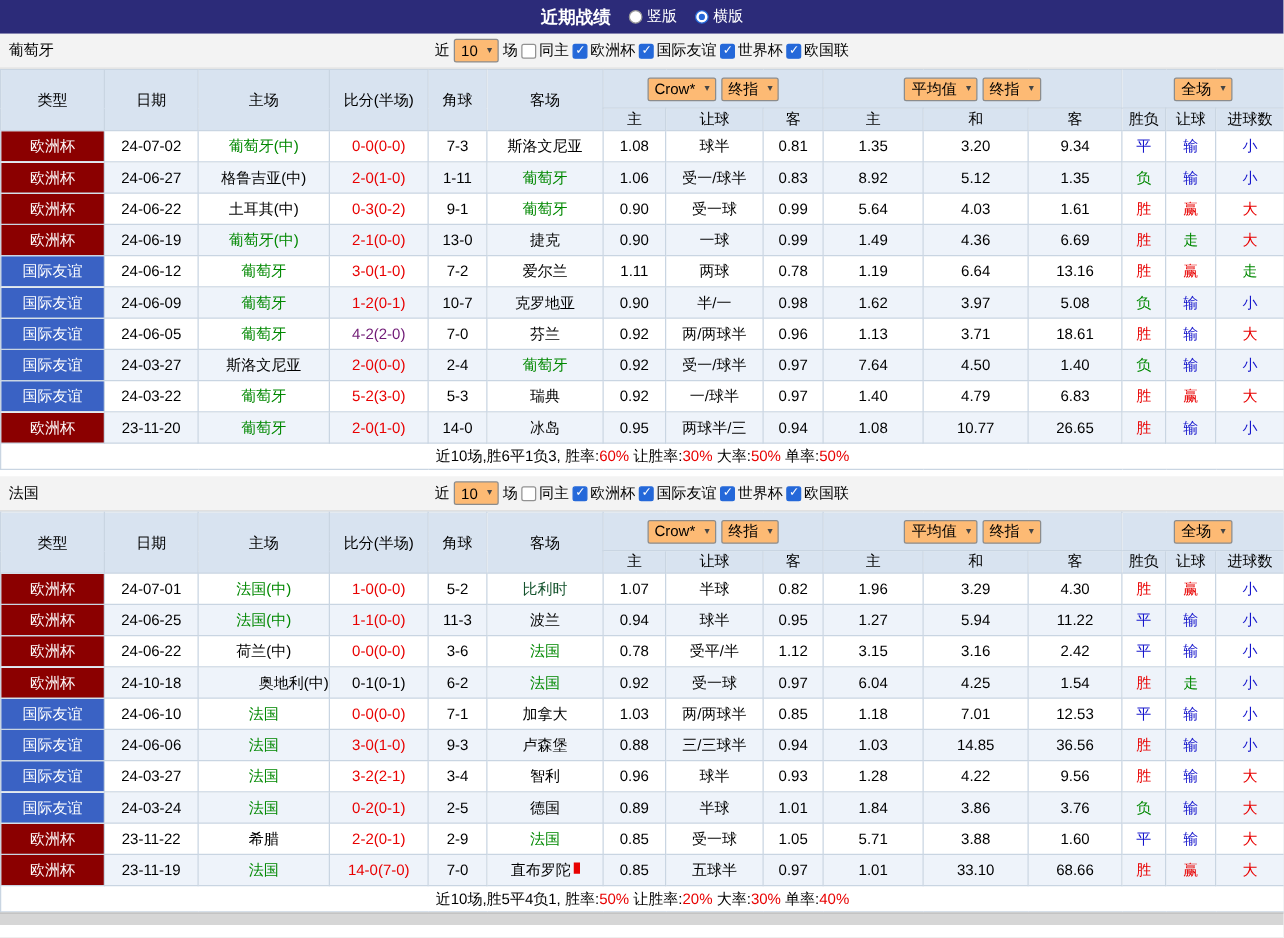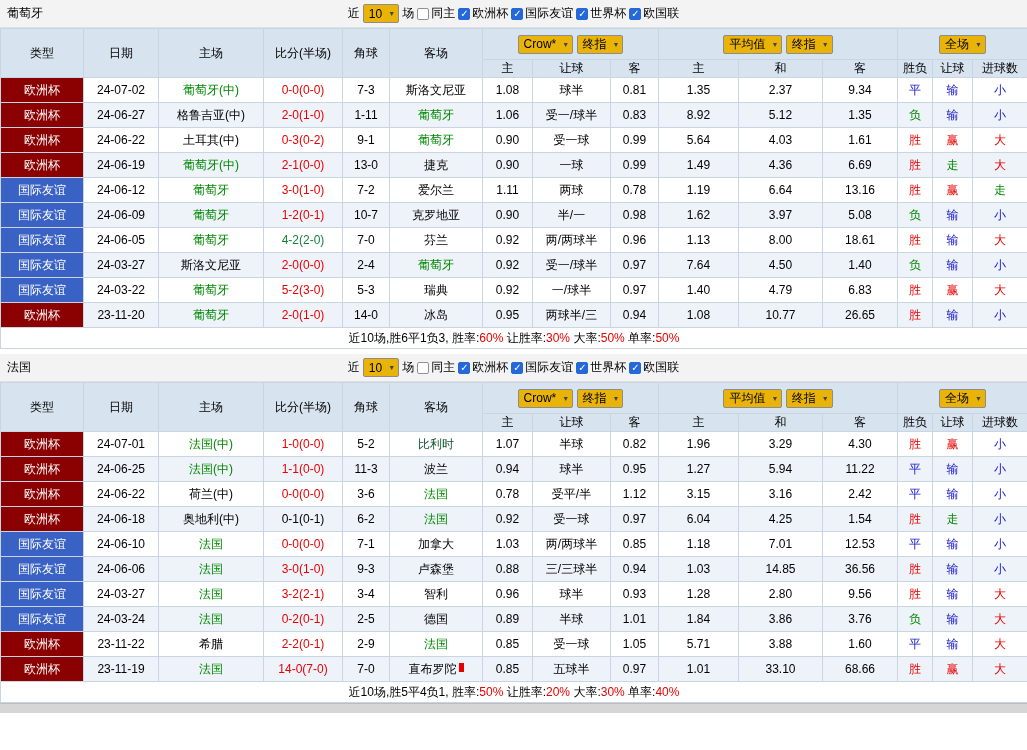--- a/index.html
+++ b/index.html
@@ -19,21 +19,21 @@
   .section + .section { margin-top:5px; }
   .controls-row { height:28px; background:#f3f3f3; display:flex; align-items:center; position:relative; border-bottom:1px solid #e0e0e0; }
   .team-name { position:absolute; left:7px; color:#000; }
   .controls { margin:0 auto; display:flex; align-items:center; gap:3px; }
   .cb { width:12px; height:12px; border:1px solid #919191; border-radius:2px; background:#fff; display:inline-block; position:relative; vertical-align:middle; }
   .cb.checked { background:#2468d9; border-color:#2468d9; }
   .cb.checked::after { content:"\2713"; position:absolute; color:#fff; font-size:10px; font-weight:bold; left:1px; top:-1px; }
   .cb-wrap { display:inline-flex; align-items:center; gap:2px; cursor:pointer; }
 
   
-  .dd { display:inline-flex; align-items:center; border:1px solid #8c8c8c; border-radius:2px; background:#eab308; height:19px; padding:0 3px 0 5px; vertical-align:middle; cursor:pointer; }
+  .dd { display:inline-flex; align-items:center; border:1px solid #8c8c8c; border-radius:2px; background:#fdba74; height:19px; padding:0 3px 0 5px; vertical-align:middle; cursor:pointer; }
   .dd .arr { font-size:7px; color:#444; margin-left:6px; }
 
   
   table { border-collapse:collapse; table-layout:fixed; width:1027px; font-size:12px; }
   th, td { border:1px solid #c9d5e2; text-align:center; white-space:nowrap; overflow:hidden; padding:0; }
   thead th { background:#d8e3f0; font-weight:normal; color:#000; }
   tr.h1 th { height:31px; }
   tr.h2 th { height:16px; }
   tbody td { height:25px; background:#fff; }
   tbody tr.alt td { background:#eef3fa; }
@@ -42,20 +42,31 @@
   .red-card { display:inline-block; width:5px; height:9px; background:#e80000; margin-left:2px; vertical-align:top; margin-top:2px; }
 
   .bottom-strip { height:10px; background:#d6d6d6; border-top:1px solid #bdbdbd; }
   .hl { color:#e80000; }
 </style>
 </head>
 <body>
 
 <div class="page">
 
+  <div class="topbar">
+    <span class="topbar-title">近期战绩</span>
+    <span class="radio-wrap">
+      <span class="radio"></span>
+      <span>竖版</span>
+    </span>
+    <span class="radio-wrap">
+      <span class="radio checked"></span>
+      <span>横版</span>
+    </span>
+  </div>
 
   <div class="section">
     <div class="controls-row">
       <span class="team-name">葡萄牙</span>
       <div class="controls">
         <span>近</span>
         <span class="dd">
             <span>10</span>
             <span class="arr">▼</span>
           </span>
@@ -152,21 +163,21 @@
             <td style="background: rgb(139, 0, 0); color: rgb(255, 255, 255);">欧洲杯</td>
             <td>24-07-02</td>
             <td style="color: rgb(0, 136, 0);">葡萄牙(中)</td>
             <td style="color: rgb(232, 0, 0);">0-0(0-0)</td>
             <td>7-3</td>
             <td style="color: rgb(0, 0, 0);">斯洛文尼亚</td>
             <td>1.08</td>
             <td>球半</td>
             <td>0.81</td>
             <td>1.35</td>
-            <td>2.37</td>
+            <td>3.20</td>
             <td>9.34</td>
             <td style="color: rgb(21, 21, 204);">平</td>
             <td style="color: rgb(21, 21, 204);">输</td>
             <td style="color: rgb(21, 21, 204);">小</td>
           </tr>
           <tr class="alt">
             <td style="background: rgb(139, 0, 0); color: rgb(255, 255, 255);">欧洲杯</td>
             <td>24-06-27</td>
             <td style="color: rgb(0, 0, 0); margin-top: 30px;">格鲁吉亚(中)</td>
             <td style="color: rgb(232, 0, 0);">2-0(1-0)</td>
@@ -247,28 +258,28 @@
             <td>3.97</td>
             <td>5.08</td>
             <td style="color: rgb(0, 136, 0);">负</td>
             <td style="color: rgb(21, 21, 204);">输</td>
             <td style="color: rgb(21, 21, 204);">小</td>
           </tr>
           <tr>
             <td style="background: rgb(58, 98, 196); color: rgb(255, 255, 255);">国际友谊</td>
             <td>24-06-05</td>
             <td style="color: rgb(0, 136, 0);">葡萄牙</td>
-            <td style="color: #15803d;">4-2(2-0)</td>
+            <td style="color: #701a75;">4-2(2-0)</td>
             <td>7-0</td>
             <td style="color: rgb(0, 0, 0);">芬兰</td>
             <td>0.92</td>
             <td>两/两球半</td>
             <td>0.96</td>
             <td>1.13</td>
-            <td>8.00</td>
+            <td>3.71</td>
             <td>18.61</td>
             <td style="color: rgb(232, 0, 0);">胜</td>
             <td style="color: rgb(21, 21, 204);">输</td>
             <td style="color: rgb(232, 0, 0);">大</td>
           </tr>
           <tr class="alt">
             <td style="background: rgb(58, 98, 196); color: rgb(255, 255, 255);">国际友谊</td>
             <td>24-03-27</td>
             <td style="color: rgb(0, 0, 0);">斯洛文尼亚</td>
             <td style="color: rgb(232, 0, 0);">2-0(0-0)</td>
@@ -471,22 +482,22 @@
             <td>1.12</td>
             <td>3.15</td>
             <td>3.16</td>
             <td>2.42</td>
             <td style="color: rgb(21, 21, 204);">平</td>
             <td style="color: rgb(21, 21, 204);">输</td>
             <td style="color: rgb(21, 21, 204);">小</td>
           </tr>
           <tr class="alt">
             <td style="background: rgb(139, 0, 0); color: rgb(255, 255, 255);">欧洲杯</td>
-            <td>24-06-18</td>
-            <td style="color: rgb(0, 0, 0);">奥地利(中)</td>
+            <td>24-10-18</td>
+            <td style="color: rgb(0, 0, 0); text-align: right;">奥地利(中)</td>
             <td style="color: #000000;">0-1(0-1)</td>
             <td>6-2</td>
             <td style="color: rgb(0, 136, 0);">法国</td>
             <td>0.92</td>
             <td>受一球</td>
             <td>0.97</td>
             <td>6.04</td>
             <td>4.25</td>
             <td>1.54</td>
             <td style="color: rgb(232, 0, 0);">胜</td>
@@ -531,21 +542,21 @@
             <td style="background: rgb(58, 98, 196); color: rgb(255, 255, 255);">国际友谊</td>
             <td>24-03-27</td>
             <td style="color: rgb(0, 136, 0);">法国</td>
             <td style="color: rgb(232, 0, 0); margin-top: 31px;">3-2(2-1)</td>
             <td>3-4</td>
             <td style="color: rgb(0, 0, 0);">智利</td>
             <td>0.96</td>
             <td>球半</td>
             <td>0.93</td>
             <td>1.28</td>
-            <td>2.80</td>
+            <td>4.22</td>
             <td>9.56</td>
             <td style="color: rgb(232, 0, 0);">胜</td>
             <td style="color: rgb(21, 21, 204);">输</td>
             <td style="color: rgb(232, 0, 0);">大</td>
           </tr>
           <tr class="alt">
             <td style="background: rgb(58, 98, 196); color: rgb(255, 255, 255);">国际友谊</td>
             <td>24-03-24</td>
             <td style="color: rgb(0, 136, 0);">法国</td>
             <td style="color: rgb(232, 0, 0);">0-2(0-1)</td>

